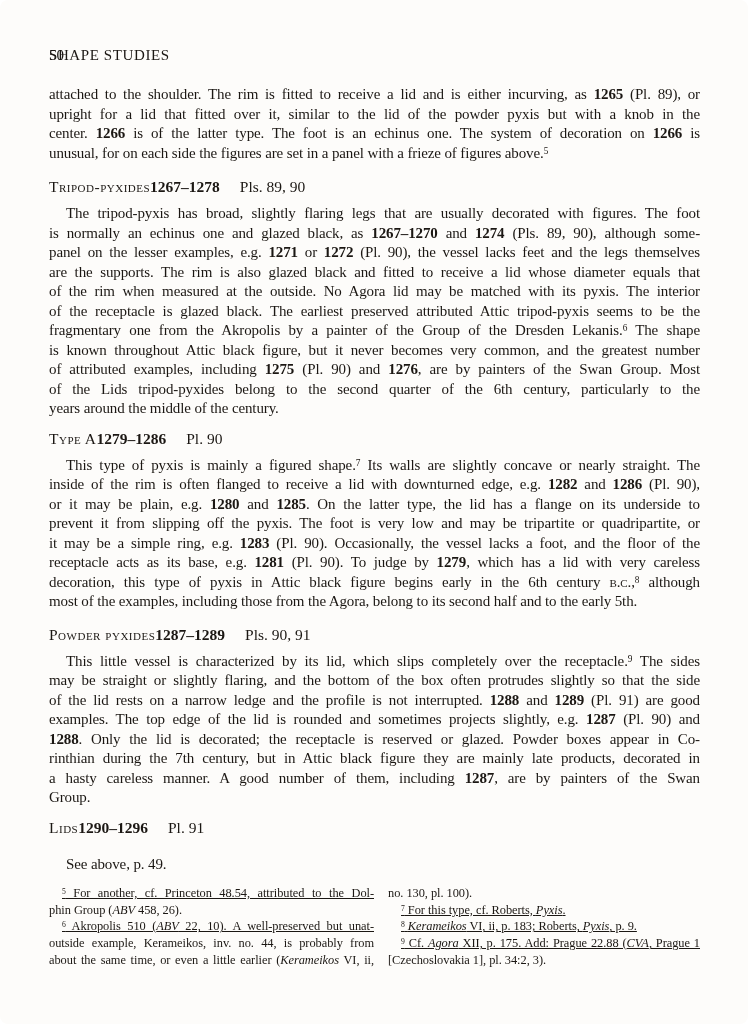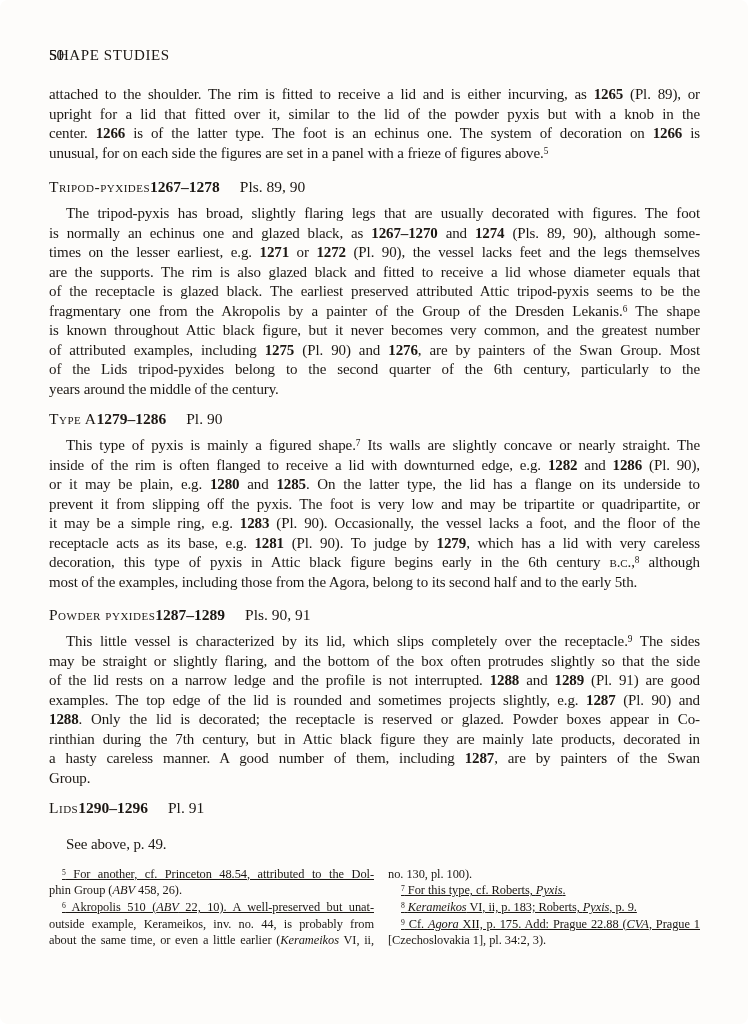--- a/index.html
+++ b/index.html
@@ -62,22 +62,23 @@
       <div class="tline fill"><span>center. </span><span class="r-b">1266</span><span> is of the latter type. The foot is an echinus one. The system of decoration on </span><span class="r-b">1266</span><span> is</span></div>
       <div class="tline"><span>unusual, for on each side the figures are set in a panel with a frieze of figures above.</span><span class="r-sup">5</span></div>
     </div>
 
   <div class="sechead mt14">
     <span class="sec-title">Tripod-pyxides</span><span class="sec-range">1267–1278</span><span class="sec-plates">Pls. 89, 90</span>
   </div>
   <div class="para">
       <div class="tline fill indent"><span>The tripod-pyxis has broad, slightly flaring legs that are usually decorated with figures. The foot</span></div>
       <div class="tline fill"><span>is normally an echinus one and glazed black, as </span><span class="r-b">1267–1270</span><span> and </span><span class="r-b">1274</span><span> (Pls. 89, 90), although some-</span></div>
-      <div class="tline fill"><span>times on the lesser earliest, e.g. </span><span class="r-b">1271</span><span> or </span><span class="r-b">1272</span><span> (Pl. 90), the vessel lacks feet and the legs themselves</span></div>
+      <div class="tline fill"><span>panel on the lesser examples, e.g. </span><span class="r-b">1271</span><span> or </span><span class="r-b">1272</span><span> (Pl. 90), the vessel lacks feet and the legs themselves</span></div>
       <div class="tline fill"><span>are the supports. The rim is also glazed black and fitted to receive a lid whose diameter equals that</span></div>
+      <div class="tline fill"><span>of the rim when measured at the outside. No Agora lid may be matched with its pyxis. The interior</span></div>
       <div class="tline fill"><span>of the receptacle is glazed black. The earliest preserved attributed Attic tripod-pyxis seems to be the</span></div>
       <div class="tline fill"><span>fragmentary one from the Akropolis by a painter of the Group of the Dresden Lekanis.</span><span class="r-sup">6</span><span> The shape</span></div>
       <div class="tline fill"><span>is known throughout Attic black figure, but it never becomes very common, and the greatest number</span></div>
       <div class="tline fill"><span>of attributed examples, including </span><span class="r-b">1275</span><span> (Pl. 90) and </span><span class="r-b">1276</span><span>, are by painters of the Swan Group. Most</span></div>
       <div class="tline fill"><span>of the Lids tripod-pyxides belong to the second quarter of the 6th century, particularly to the</span></div>
       <div class="tline"><span>years around the middle of the century.</span></div>
     </div>
 
   <div class="sechead mt10">
     <span class="sec-title">Type A</span><span class="sec-range">1279–1286</span><span class="sec-plates">Pl. 90</span>

